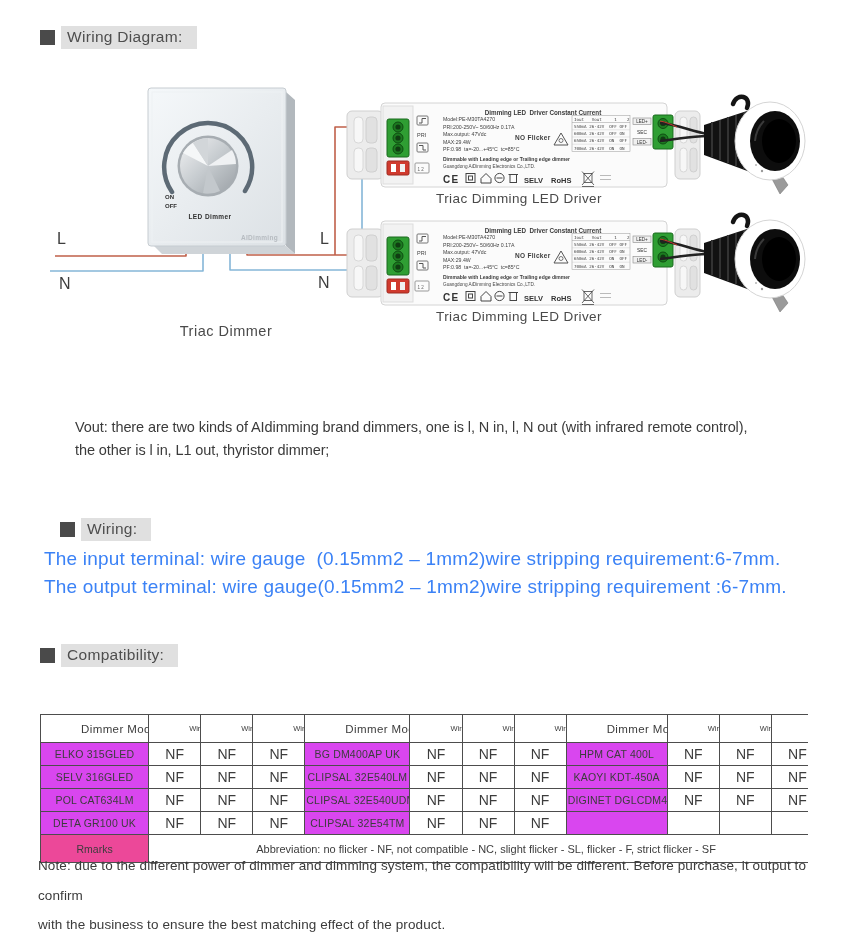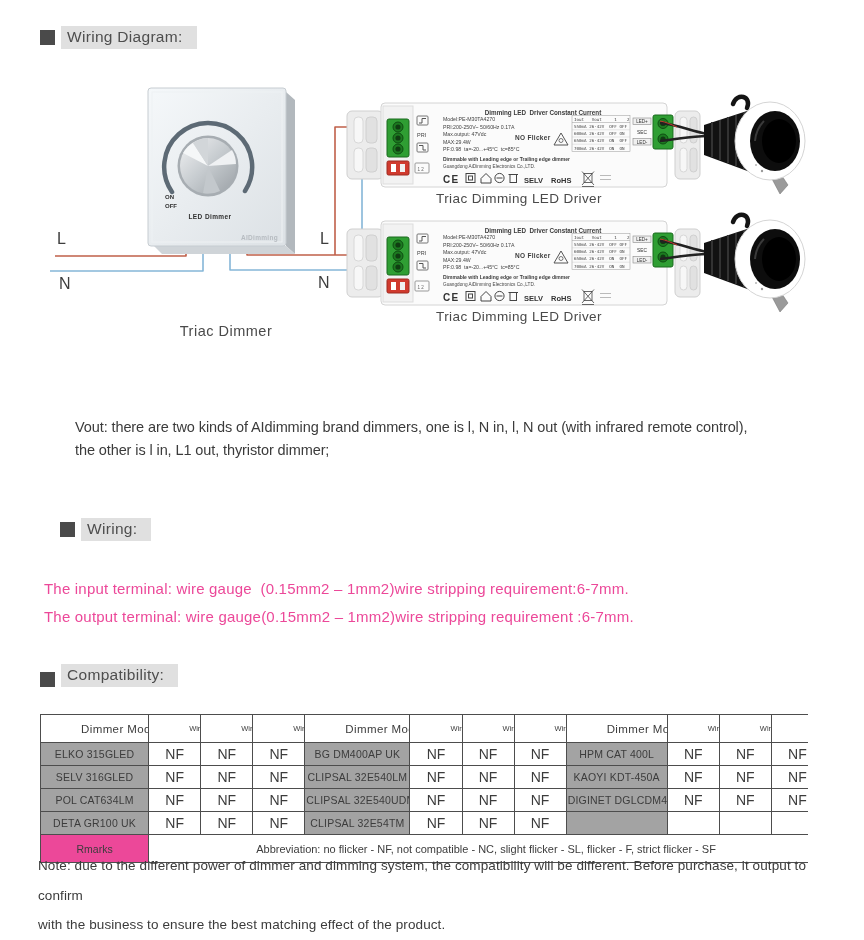--- a/index.html
+++ b/index.html
@@ -5,30 +5,30 @@
   html,body{margin:0;padding:0;background:#ffffff;}
   .page{position:relative;width:808px;height:940px;background:#fff;overflow:hidden;
         font-family:"Liberation Sans",sans-serif;color:#3a3a3a;}
   .sec-header{position:absolute;left:40px;display:flex;align-items:center;}
   .sq{width:15px;height:15px;background:#4a4a4a;display:inline-block;flex:none;}
   .sec-label{background:#e0e0e0;margin-left:6px;padding:2px 14px 3px 6px;font-size:15.5px;
              color:#4e4e4e;letter-spacing:.3px;white-space:pre;}
   svg.diagram{position:absolute;left:0;top:0;width:864px;height:400px;}
   svg text{white-space:pre;}
   .note{position:absolute;font-size:14.5px;line-height:22.5px;color:#3b3b3b;letter-spacing:-.1px;}
-  .wline{position:absolute;font-size:15px;color:#ec4899;white-space:pre;letter-spacing:.2px;margin-top:32px;}
+  .wline{position:absolute;font-size:19px;color:#3b82f6;white-space:pre;letter-spacing:.2px;}
   table#compat{position:absolute;left:40px;top:714px;width:784px;border-collapse:collapse;
                table-layout:fixed;border:1.5px solid #474747;}
   #compat th,#compat td{border:1px solid #4d4d4d;text-align:center;padding:0 1px;color:#3c3c3c;
                overflow:hidden;white-space:nowrap;}
   #compat thead th{height:27px;font-weight:normal;padding-left:40px;}
   #compat thead th:nth-child(4n+1){font-size:11.5px;letter-spacing:.4px;}
   #compat thead th:not(:nth-child(4n+1)){font-size:7.5px;}
   #compat tbody.body-rows td{height:22px;font-size:14px;}
-  #compat tbody.body-rows td:nth-child(4n+1){font-size:10.5px;background:#a3a3a3;letter-spacing:.2px;}
+  #compat tbody.body-rows td:nth-child(4n+1){font-size:10.5px;background:#d946ef;letter-spacing:.2px;}
   #compat .rlabel{background:#ec4899;font-size:10.5px;height:27px;}
   #compat .rtext{font-size:11px;}
   .bnote{position:absolute;font-size:13.5px;line-height:29.5px;color:#3b3b3b;letter-spacing:.1px;}
 </style>
 </head>
 <body>
 
 <div class="page">
 
   <div class="sec-header" style="top:26px;">
@@ -333,21 +333,21 @@
     <div>the other is l in, L1 out, thyristor dimmer;</div>
   </div>
 
   <div class="sec-header" style="top:518px;padding-left:20px;">
     <span class="sq"></span>
     <span class="sec-label">Wiring:</span>
   </div>
   <div class="wline" style="left:44px;top:548px;">The input terminal: wire gauge  (0.15mm2 – 1mm2)wire stripping requirement:6-7mm.</div>
   <div class="wline" style="left:44px;top:576px;">The output terminal: wire gauge(0.15mm2 – 1mm2)wire stripping requirement :6-7mm.</div>
 
-  <div class="sec-header" style="top:664px;align-items:flex-end;">
+  <div class="sec-header" style="top:644px;">
     <span class="sq"></span>
     <span class="sec-label">Compatibility:</span>
   </div>
 
   <table id="compat">
     <colgroup>
       <col style="width:108px">
         <col style="width:52px">
         <col style="width:52px">
         <col style="width:52px">

